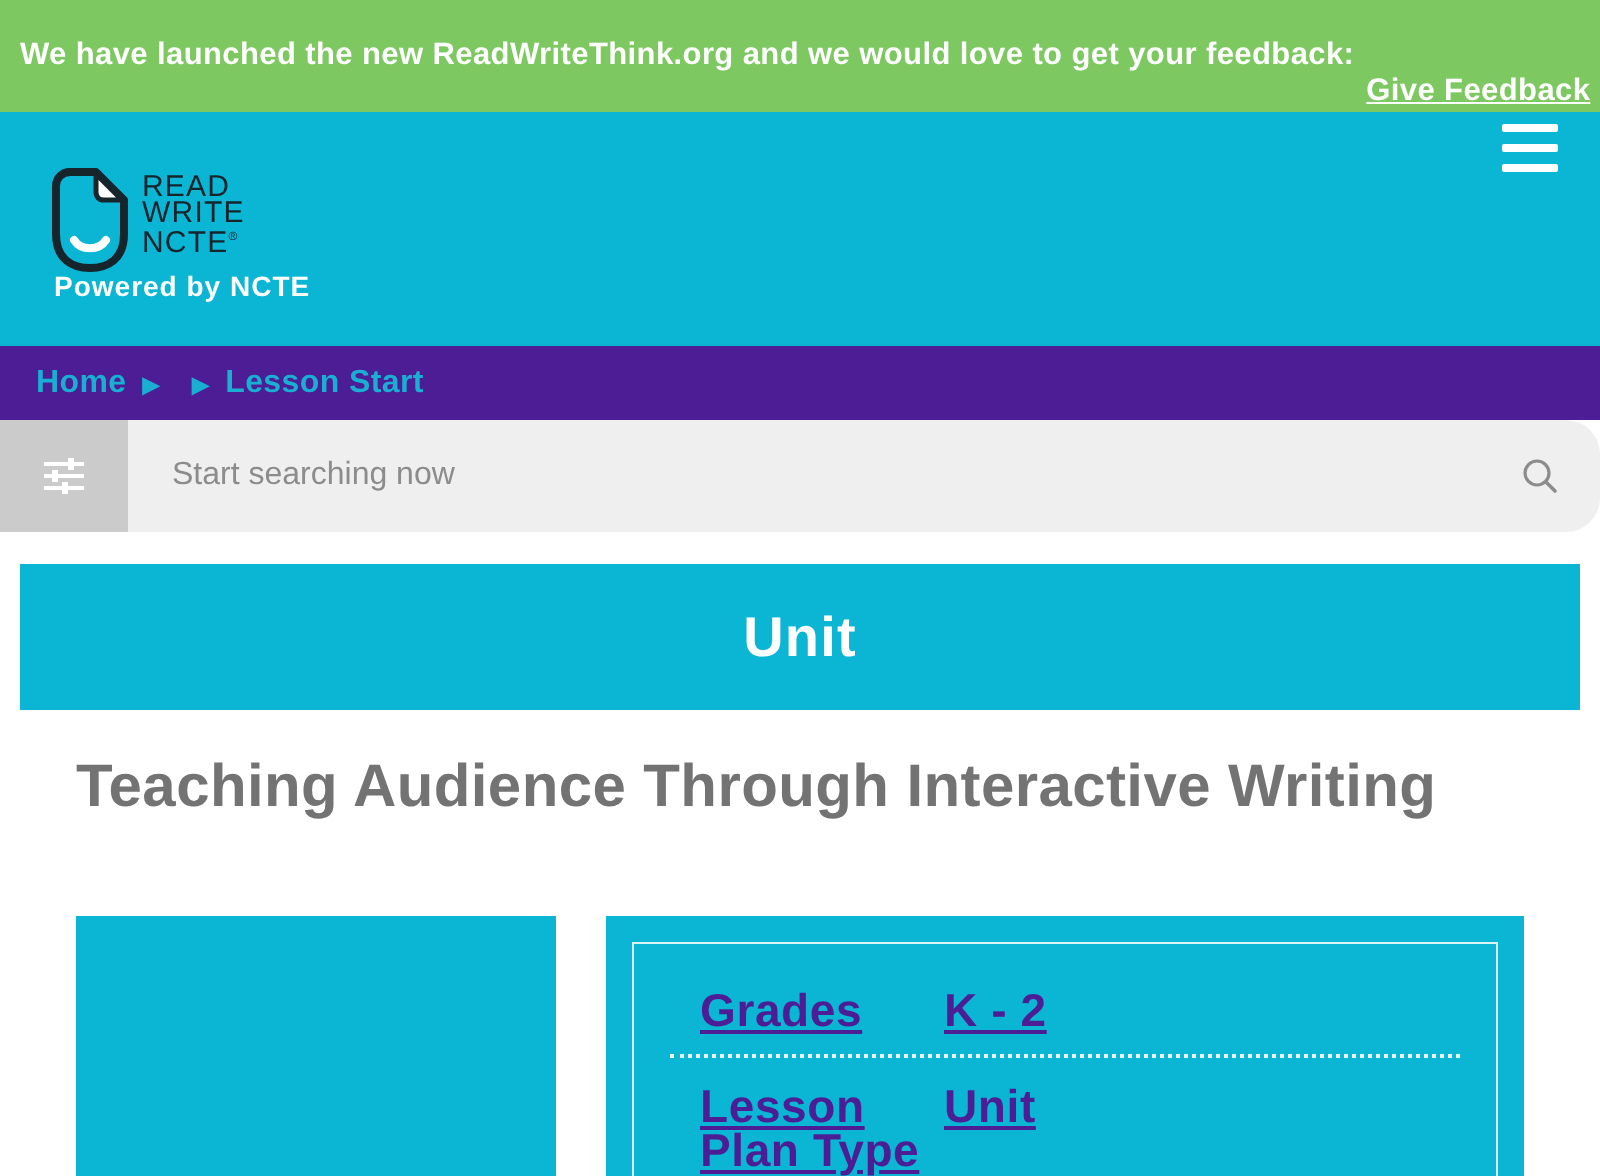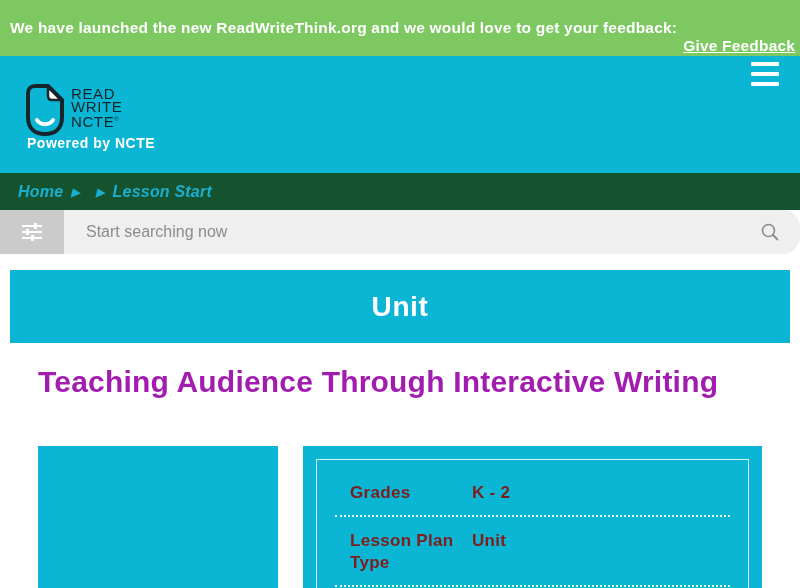--- a/index.html
+++ b/index.html
@@ -77,40 +77,39 @@
   .hamburger .bar {
     height: 4px;
     background: #ffffff;
     margin-bottom: 6px;
     border-radius: 1px;
   }
 
   
   .breadcrumb {
     height: 37px;
-    background: #14532d;
+    background: #4c1d95;
     display: flex;
     align-items: center;
     padding: 0 18px;
     font-size: 16px;
     font-weight: bold;
     color: #18afd2;
     letter-spacing: 0.2px;
-    font-style: italic;
   }
   .breadcrumb a { color: #18afd2; text-decoration: none; cursor: pointer; }
   .breadcrumb .sep {
     font-size: 11px;
     margin: 1px 8px 0;
     color: #18afd2;
   }
 
   
   .search-row {
-    height: 44px;
+    height: 56px;
     display: flex;
     background: #efefef;
     align-items: stretch;
     border-radius: 17px;
   }
   .filter-btn {
     width: 64px;
     background: #cbcbcb;
     border: none;
     display: flex;
@@ -151,21 +150,21 @@
     font-size: 28px;
     font-weight: bold;
     letter-spacing: 0.6px;
   }
 
   
   .page-title {
     margin: 22px 38px 0;
     font-size: 30px;
     font-weight: bold;
-    color: #a21caf;
+    color: #737373;
     letter-spacing: 0.2px;
     white-space: nowrap;
   }
 
   
   .content-row {
     margin: 47px 38px 0;
     display: flex;
     gap: 25px;
   }
@@ -183,25 +182,26 @@
   }
   .info-inner {
     border: 1px solid rgba(255,255,255,0.85);
     padding: 9px 18px 30px;
     height: 100%;
   }
   .info-row {
     display: flex;
     padding: 13px 15px 11px;
     border-bottom: 2px dotted rgba(255,255,255,0.9);
-    color: #7f1d1d;
-    font-size: 17px;
+    color: #4c1d95;
+    font-size: 23px;
     font-weight: bold;
     letter-spacing: 0.3px;
     line-height: 22px;
+    text-decoration: underline;
   }
   .info-row:last-child { border-bottom: none; }
   .info-label { width: 112px; flex: 0 0 112px; }
   .info-value { flex: 1; padding-left: 10px; }
 </style>
 </head>
 <body>
 
 <div class="announce">
   <span>We have launched the new ReadWriteThink.org and we would love to get your feedback:</span>

